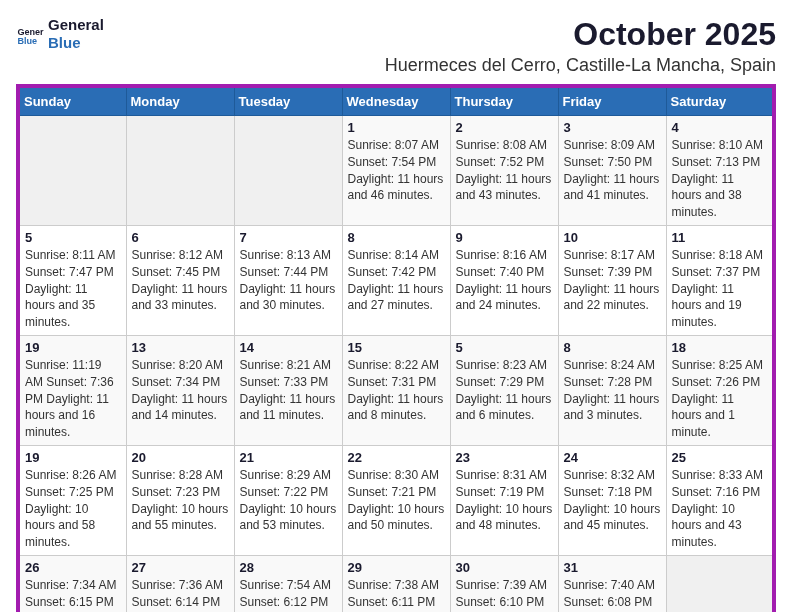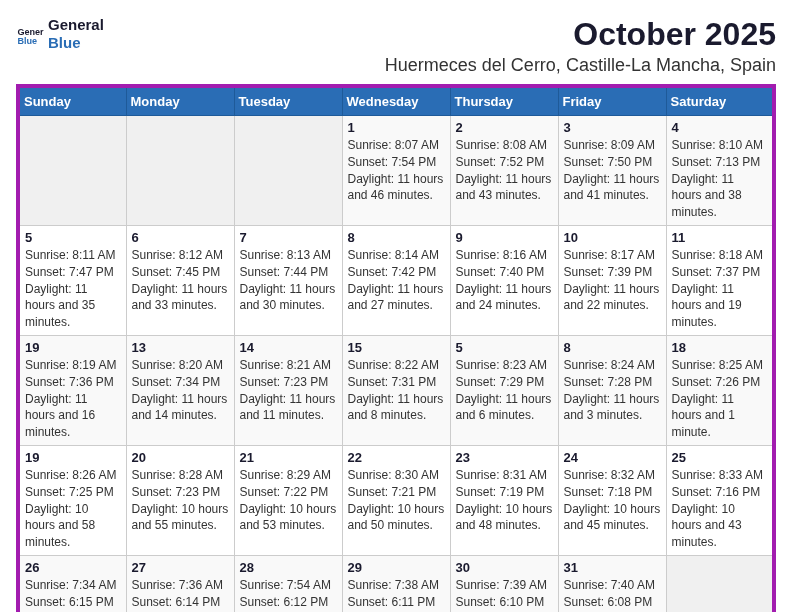--- a/index.html
+++ b/index.html
@@ -185,34 +185,34 @@
         <td>
           <div class="day-num">11</div>
           <div class="day-info">Sunrise: 8:18 AM
 Sunset: 7:37 PM
 Daylight: 11 hours and 19 minutes.</div>
         </td>
       </tr>
       <tr>
         <td>
           <div class="day-num">19</div>
-          <div class="day-info">Sunrise: 8:19 AM
+          <div class="day-info">Sunrise: 11:19 AM
 Sunset: 7:36 PM
 Daylight: 11 hours and 16 minutes.</div>
         </td>
         <td>
           <div class="day-num">13</div>
           <div class="day-info">Sunrise: 8:20 AM
 Sunset: 7:34 PM
 Daylight: 11 hours and 14 minutes.</div>
         </td>
         <td>
           <div class="day-num">14</div>
           <div class="day-info">Sunrise: 8:21 AM
-Sunset: 7:23 PM
+Sunset: 7:33 PM
 Daylight: 11 hours and 11 minutes.</div>
         </td>
         <td>
           <div class="day-num">15</div>
           <div class="day-info">Sunrise: 8:22 AM
 Sunset: 7:31 PM
 Daylight: 11 hours and 8 minutes.</div>
         </td>
         <td>
           <div class="day-num">5</div>

